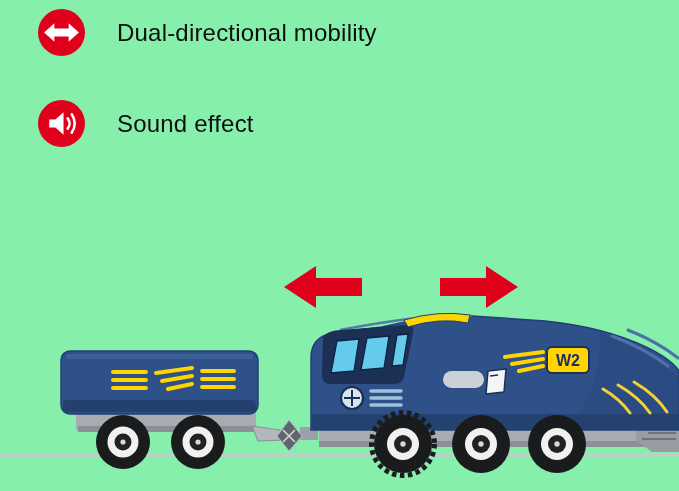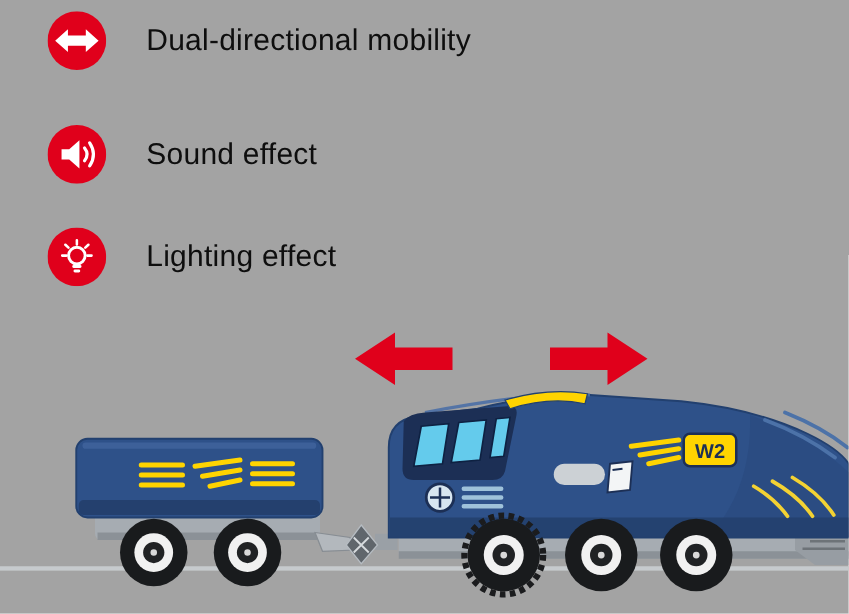--- a/index.html
+++ b/index.html
@@ -2,21 +2,21 @@
 <html><head>
 <meta charset="utf-8">
 <style>
   * { margin: 0; padding: 0; box-sizing: border-box; }
   html, body { background: #ffffff; }
   body { font-family: "Liberation Sans", sans-serif; }
   .stage {
     position: relative;
     width: 679px;
     height: 491px;
-    background: #a3a3a3;
+    background: #86efac;
     overflow: hidden;
   }
   .feature {
     position: absolute;
     left: 38px;
     display: flex;
     align-items: center;
     gap: 32px;
   }
   .feature-1 { top: 9px; }
@@ -52,31 +52,20 @@
       <svg width="47" height="47" viewBox="0 0 46 46">
         <circle cx="23" cy="23" r="23" fill="#e0001b"></circle>
         <polygon points="11,19 17,19 25,12 25,34 17,27 11,27" fill="#ffffff"></polygon>
         <path d="M29,18 Q33,23 29,28" stroke="#ffffff" stroke-width="2.5" fill="none" stroke-linecap="round"></path>
         <path d="M33,14 Q39,23 33,32" stroke="#ffffff" stroke-width="2.5" fill="none" stroke-linecap="round"></path>
       </svg>
     </span>
     <span class="feature-label">Sound effect</span>
   </div>
 
-  <div class="feature feature-3">
-    <span class="icon-badge">
-      <svg width="47" height="47" viewBox="0 0 46 46">
-        <circle cx="23" cy="23" r="23" fill="#e0001b"></circle>
-        <circle cx="23" cy="22" r="6.5" stroke="#ffffff" stroke-width="2.3" fill="none"></circle>
-        <path d="M20.5,30.5 H25.5 M21.5,34 H24.5" stroke="#ffffff" stroke-width="2.3" stroke-linecap="round"></path>
-        <path d="M23,10 V13.3 M14,13.5 L16.4,15.8 M32,13.5 L29.6,15.8 M11.5,22 H14.8 M34.5,22 H31.2" stroke="#ffffff" stroke-width="2" stroke-linecap="round"></path>
-      </svg>
-    </span>
-    <span class="feature-label">Lighting effect</span>
-  </div>
 
   <svg class="scene" width="679" height="491" viewBox="0 0 679 491">
 
     <polygon points="284,287 316,266 316,278 362,278 362,296 316,296 316,308" fill="#e0001b"></polygon>
     <polygon points="518,287 486,266 486,278 440,278 440,296 486,296 486,308" fill="#e0001b"></polygon>
 
     <rect x="0" y="453" width="679" height="3.5" fill="#c6cacd"></rect>
 
     <g>
       <g>

